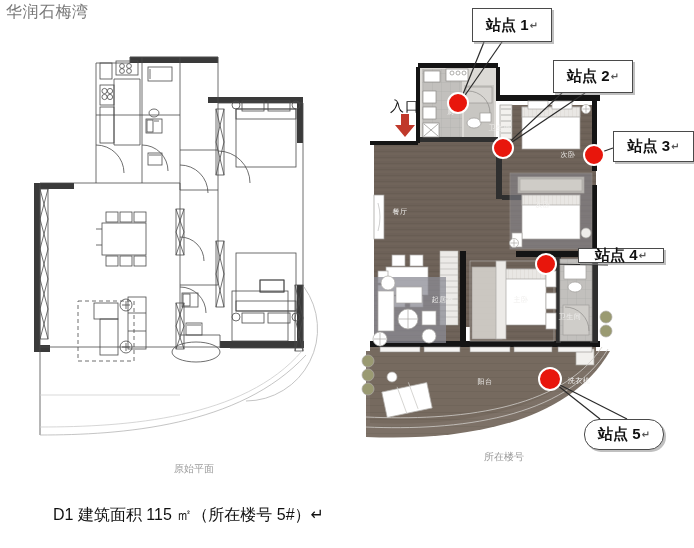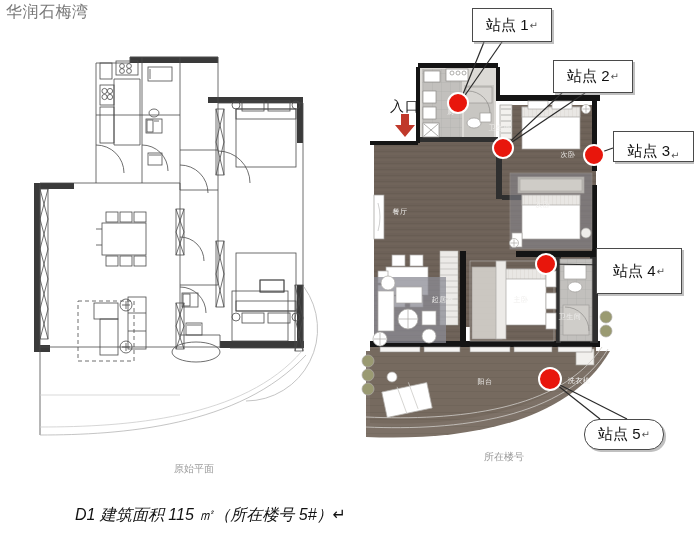--- a/index.html
+++ b/index.html
@@ -19,22 +19,22 @@
   }
 
   
   .plan-caption{
     position:absolute;font-size:10px;color:#9a9a9a;white-space:nowrap;
   }
   #cap-left{left:174px;top:445px;margin-top:17px;}
   #cap-right{left:484px;top:450px;}
 
   .bottom-caption{
-    position:absolute;left:75px;top:505px;
-    font-size:16px;color:#111;white-space:nowrap;font-style:italic;
+    position:absolute;left:53px;top:505px;
+    font-size:16px;color:#111;white-space:nowrap;
   }
 
   
   .plan{position:absolute;}
   #plan-left{left:30px;top:55px;width:320px;height:390px;}
   #plan-right{left:360px;top:55px;width:280px;height:390px;}
   .plan svg{display:block;}
 
   
   .entrance{
@@ -52,20 +52,21 @@
 
   
   .callout{
     position:absolute;
     border:1px solid #4a4a4a;
     background:#ffffff;
     box-sizing:border-box;
     display:flex;align-items:center;justify-content:center;
     font-size:15px;color:#111;white-space:nowrap;
     box-shadow:2px 2px 0 rgba(140,140,140,.55);
+    font-weight:bold;
   }
   .callout .pilcrow{font-size:10px;color:#555;margin-left:1px;}
 
   
   #leaders{position:absolute;left:0;top:0;width:694px;height:548px;pointer-events:none;}
 </style>
 </head>
 <body>
 
 <div id="stage">
@@ -443,25 +444,25 @@
 
   <div id="callouts">
       <div class="callout" style="left: 472px; top: 8px; width: 80px; height: 34px;">
         <span>站点 1</span>
         <span class="pilcrow">↵</span>
       </div>
       <div class="callout" style="left: 553px; top: 60px; width: 80px; height: 33px;">
         <span>站点 2</span>
         <span class="pilcrow">↵</span>
       </div>
-      <div class="callout" style="left: 613px; top: 131px; width: 81px; height: 31px; align-items: flex-end;">
+      <div class="callout" style="left: 613px; top: 131px; width: 81px; height: 31px;">
         <span>站点 3</span>
         <span class="pilcrow">↵</span>
       </div>
-      <div class="callout" style="left: 596px; top: 248px; width: 86px; height: 46px;">
+      <div class="callout" style="left: 578px; top: 248px; width: 86px; height: 15px;">
         <span>站点 4</span>
         <span class="pilcrow">↵</span>
       </div>
       <div class="callout" style="left: 584px; top: 419px; width: 80px; height: 31px; border-radius: 15px;">
         <span>站点 5</span>
         <span class="pilcrow">↵</span>
       </div>
     </div>
 
   <div class="bottom-caption">D1 建筑面积 115 ㎡（所在楼号 5#）↵</div>

